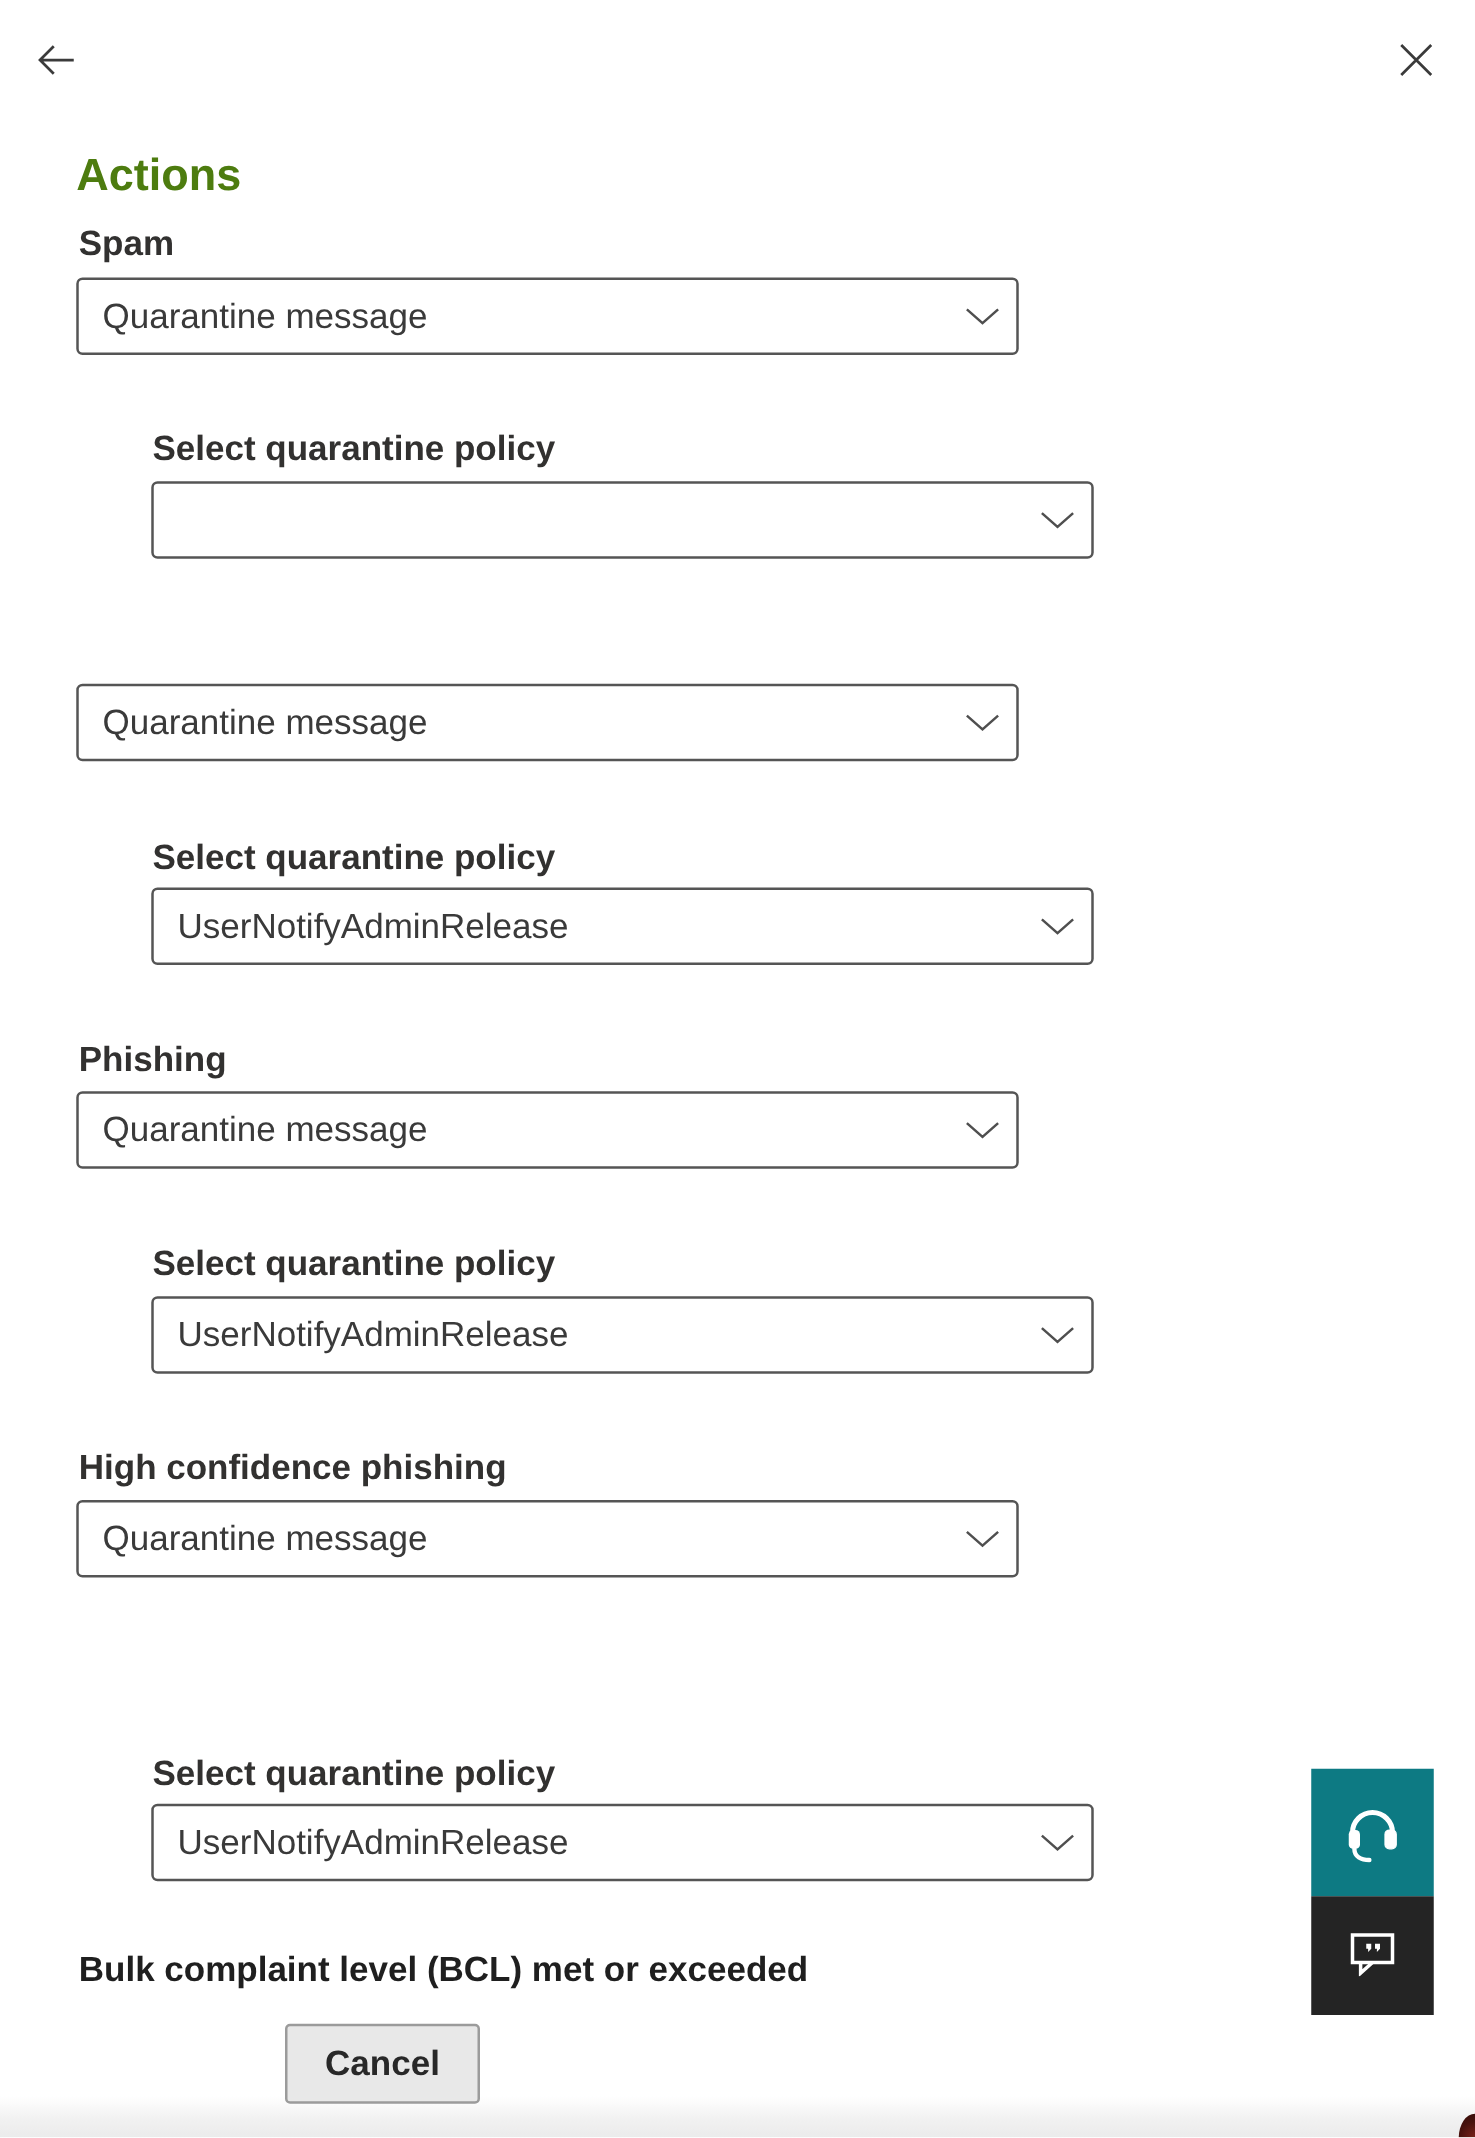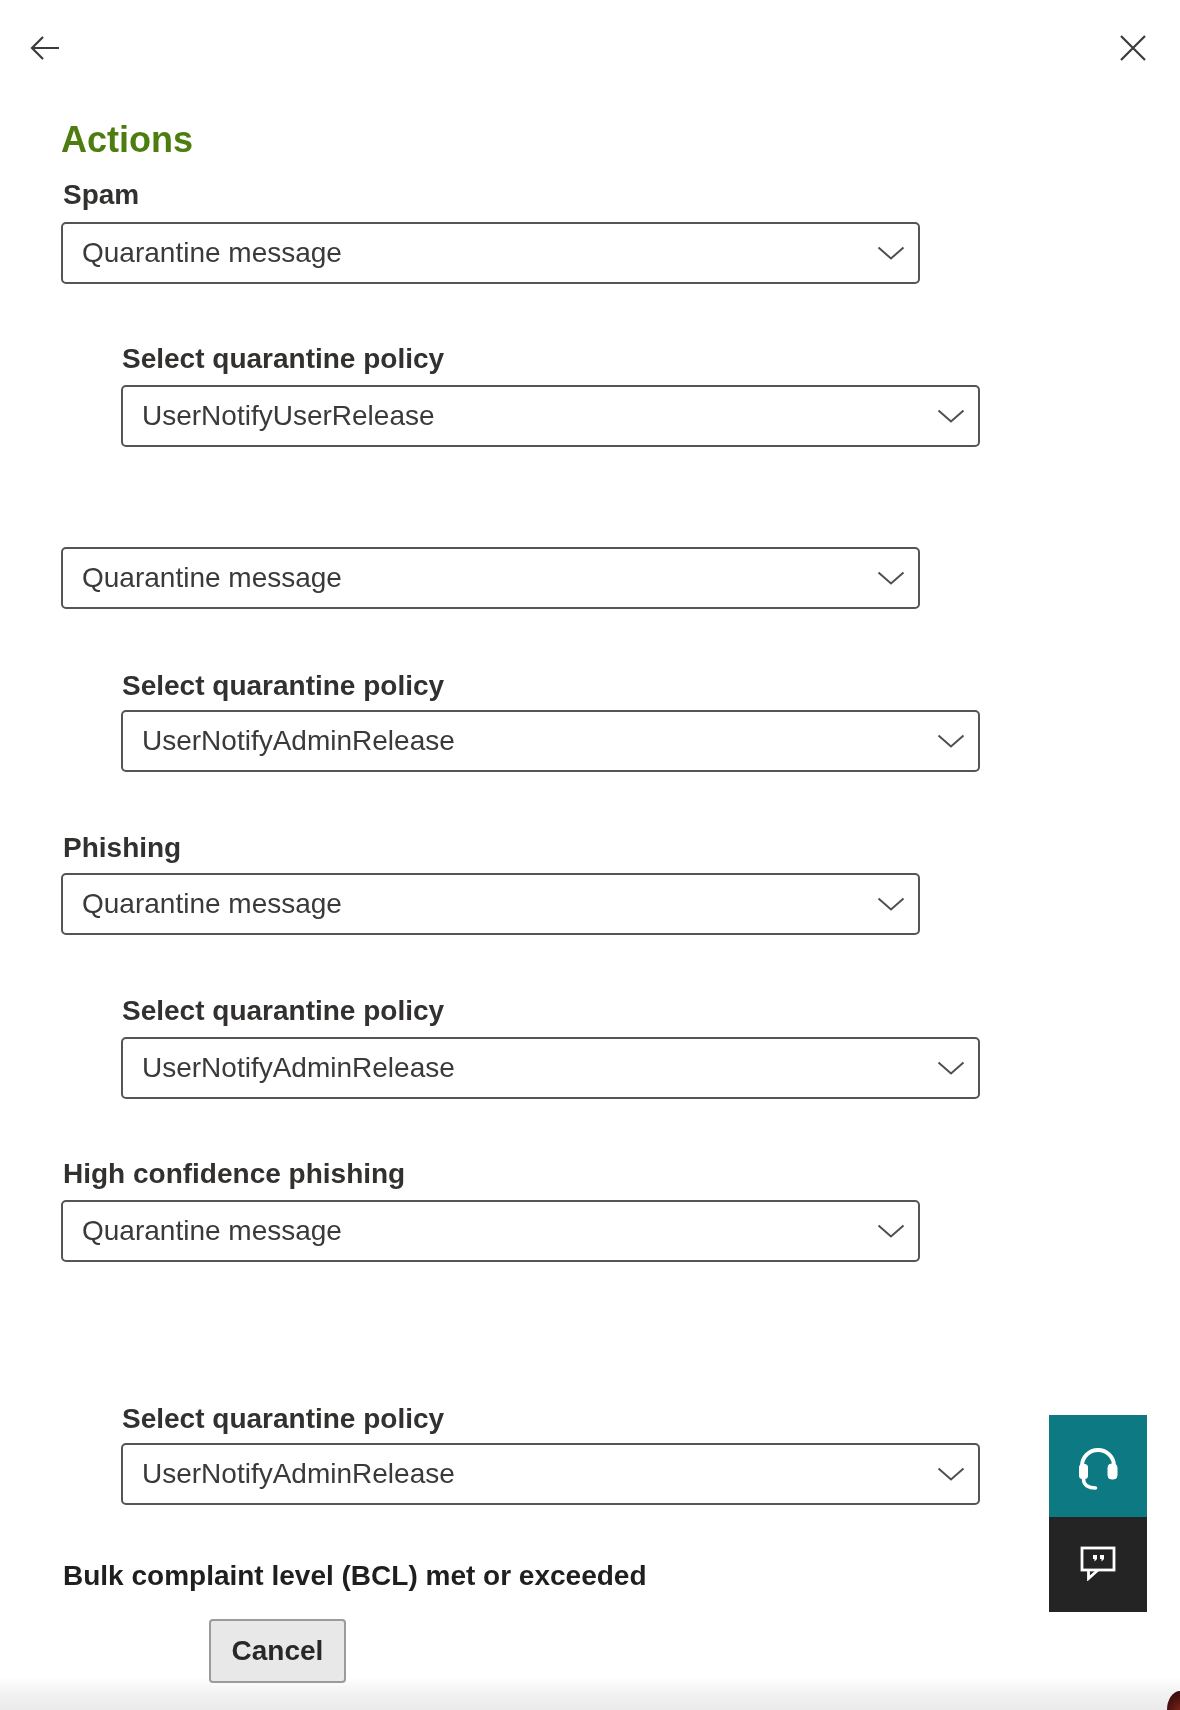--- a/index.html
+++ b/index.html
@@ -5,37 +5,37 @@
   html,body{margin:0;padding:0;background:#ffffff;}
   .page{position:relative;width:1180px;height:1710px;background:#ffffff;overflow:hidden;
         font-family:"Liberation Sans", sans-serif;color:#323130;}
 
   .icon-btn{position:absolute;background:none;border:none;padding:0;cursor:pointer;line-height:0;}
 
   .page-title{position:absolute;left:61px;top:95px;font-size:36px;font-weight:700;color:#4d7c0f;white-space:nowrap;}
 
   .field-label{position:absolute;font-size:28px;font-weight:600;color:#323130;white-space:nowrap;text-align:center;}
 
-  .combo{position:absolute;width:859px;height:62px;background:#ffffff;border:2px solid #555555;
+  .combo{position:absolute;width:754px;height:62px;background:#ffffff;border:2px solid #555555;
          border-radius:5px;display:flex;align-items:center;box-sizing:border-box;
          padding:0 56px 0 19px;cursor:pointer;}
   .combo-value{font-size:28px;color:#3a3a3a;white-space:nowrap;overflow:hidden;}
   .combo .chev{position:absolute;right:13px;top:50%;margin-top:-7px;}
 
   .note{position:absolute;left:61px;top:1304px;width:990px;font-size:28.5px;line-height:35.5px;color:#323130;}
 
   .clipped-label{position:absolute;left:63px;top:1560px;font-size:28px;font-weight:600;color:#1f1f1f;white-space:nowrap;z-index:1;}
 
   .footer{position:absolute;left:0;top:1592px;width:1180px;height:118px;z-index:5;
           background:linear-gradient(180deg,#ffffff 0%,#ffffff 72%,#f1f1f1 88%,#ebebeb 100%);}
 
   .btn{position:absolute;top:1619px;height:64px;border-radius:4px;font-family:"Liberation Sans",sans-serif;
        font-size:28px;font-weight:600;cursor:pointer;z-index:6;}
   .btn-save{left:44px;width:160px;background:#0e6fd3;border:1px solid #0e6fd3;color:#ffffff;}
-  .btn-cancel{left:209px;width:137px;background:#e8e8e8;border:2px solid #9b9b9b;color:#282828;}
+  .btn-cancel{left:228px;width:156px;background:#e8e8e8;border:2px solid #9b9b9b;color:#282828;}
 
   .side-btn{position:absolute;left:1049px;width:98px;border:none;padding:0;cursor:pointer;z-index:10;
             display:flex;align-items:center;justify-content:center;}
   .side-support{top:1415px;height:102px;background:#0d7a83;}
   .side-feedback{top:1517px;height:95px;background:#242424;}
 
   .corner-blob{position:absolute;right:0;bottom:0;width:13px;height:19px;z-index:11;
                background:radial-gradient(circle at 100% 100%, #7a221a 0%, #47120d 55%, #320c09 100%);
                border-top-left-radius:100% 100%;}
 </style>
@@ -65,21 +65,20 @@
   <div class="field-label" style="left:63px;top:179px;">Spam</div>
   <div class="combo" style="left:61px;top:222px;">
     <span class="combo-value">Quarantine message</span>
     <svg class="chev" width="28" height="15" viewBox="0 0 28 15" fill="none">
         <path d="M1.5 1.5 L14 12.5 L26.5 1.5" stroke="#4f4f4f" stroke-width="2" fill="none"></path>
       </svg>
   </div>
 
   <div class="field-label" style="left:122px;top:343px;">Select quarantine policy</div>
   <div class="combo" style="left:121px;top:385px;">
-    <span class="combo-value">UserNotifyUserRelease</span>
     <svg class="chev" width="28" height="15" viewBox="0 0 28 15" fill="none">
         <path d="M1.5 1.5 L14 12.5 L26.5 1.5" stroke="#4f4f4f" stroke-width="2" fill="none"></path>
       </svg>
   </div>
 
   <div class="combo" style="left:61px;top:547px;">
     <span class="combo-value">Quarantine message</span>
     <svg class="chev" width="28" height="15" viewBox="0 0 28 15" fill="none">
         <path d="M1.5 1.5 L14 12.5 L26.5 1.5" stroke="#4f4f4f" stroke-width="2" fill="none"></path>
       </svg>

